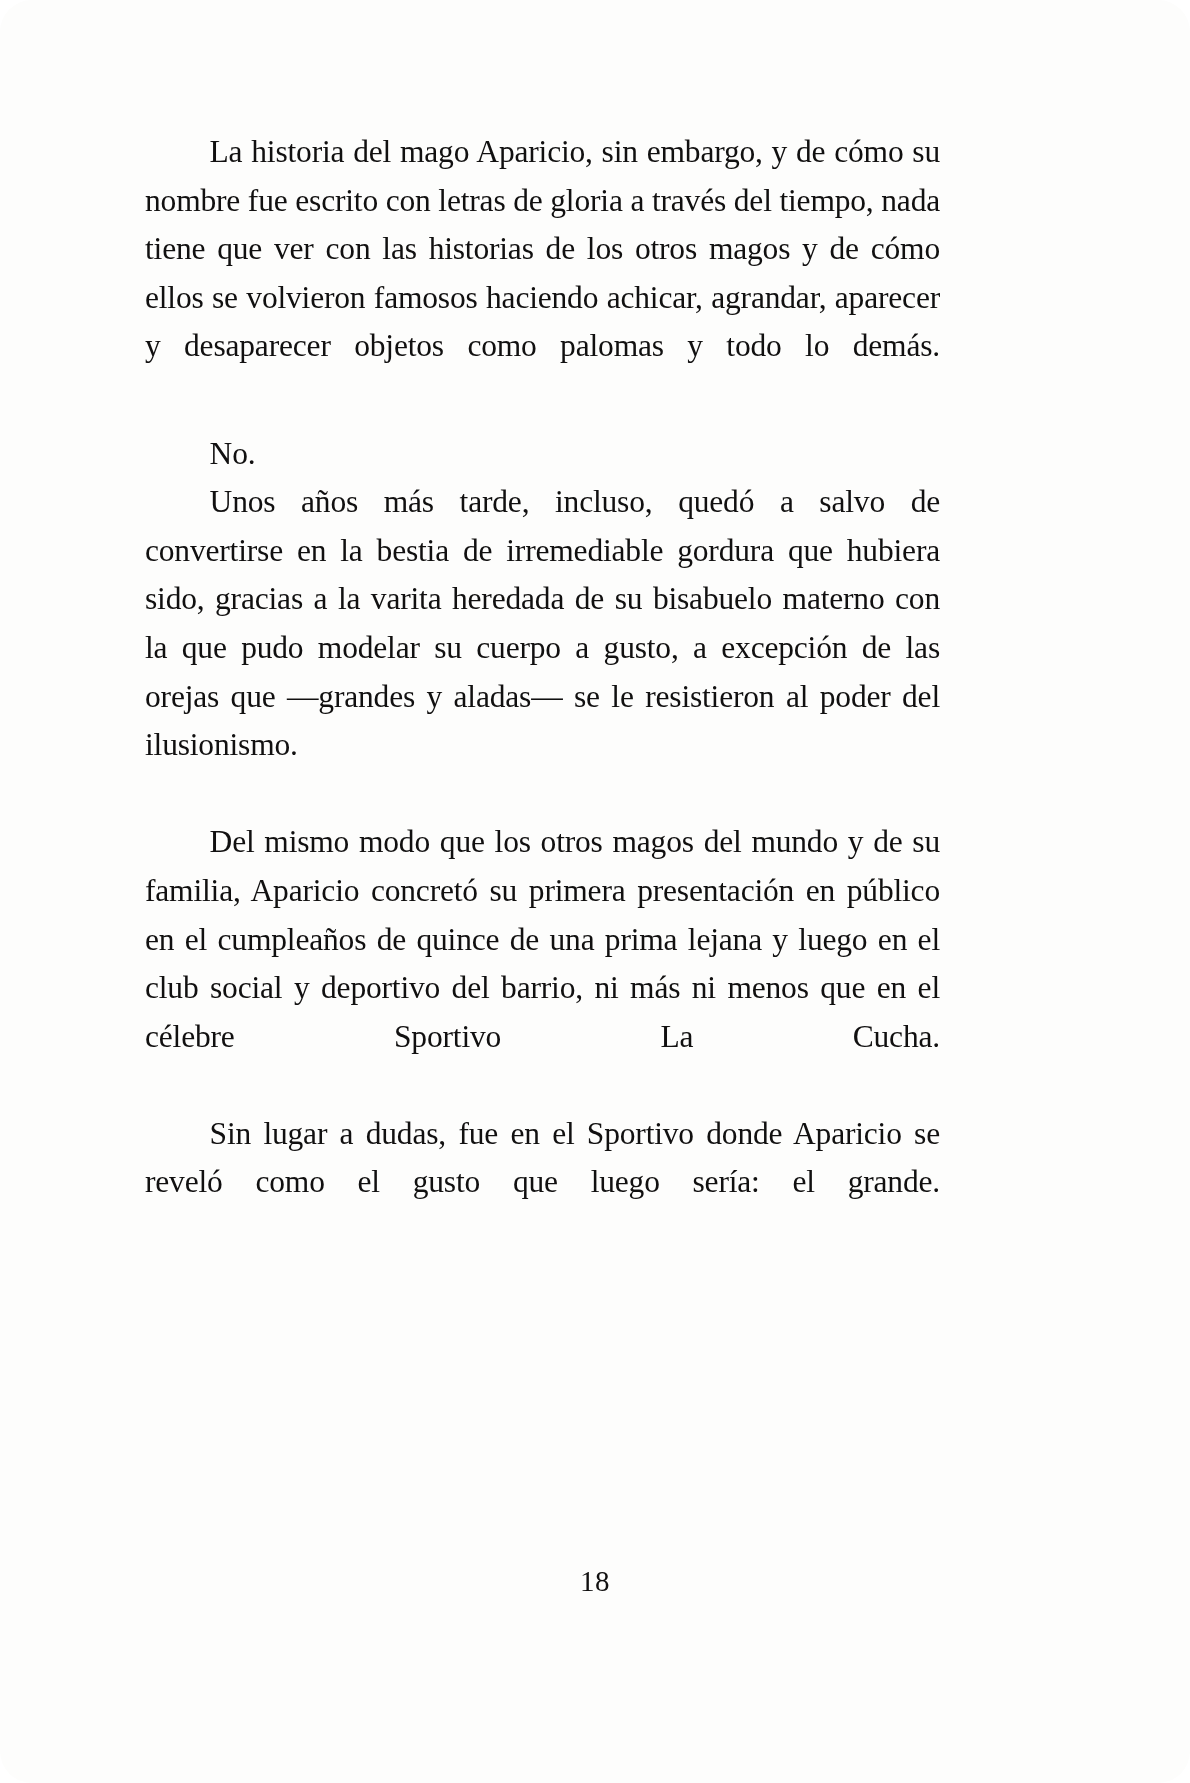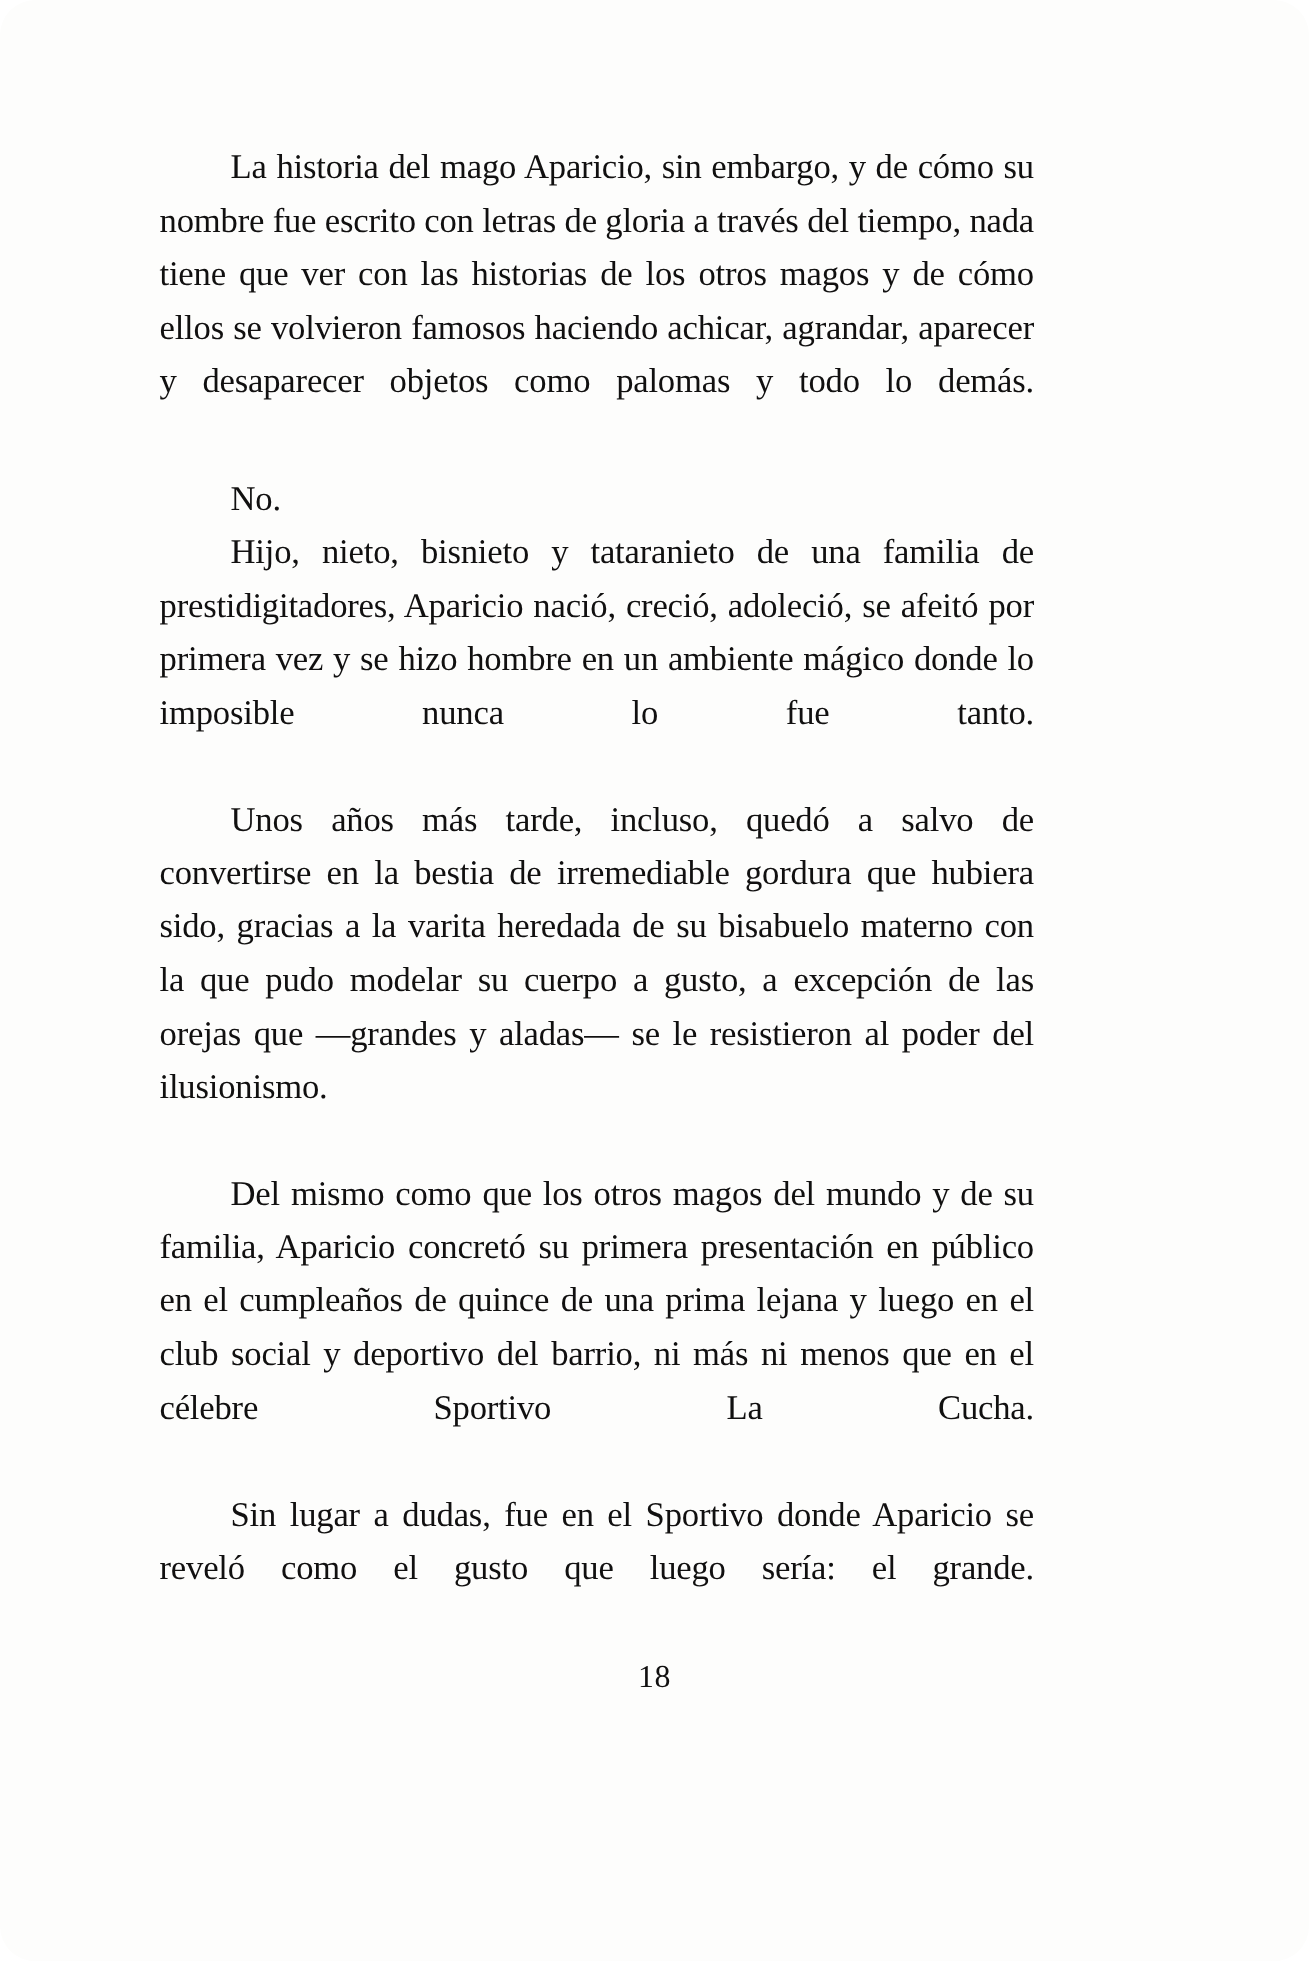--- a/index.html
+++ b/index.html
@@ -57,47 +57,46 @@
 
   .para.short-line {
     text-align: left;
     margin-top: 10px;
   }
   .para.short-line::after { content: none; }
 
   .folio {
     position: absolute;
     left: 0;
-    top: 1508px;
+    top: 1564px;
     width: 1190px;
     text-align: center;
     font-size: 29px;
     line-height: 34px;
     color: #111010;
     font-family: "Liberation Serif", "DejaVu Serif", serif;
     letter-spacing: 0.5px;
   }
 </style>
 </head>
 <body>
 
 <div class="page">
 
   <div class="text-block">
 
     <p class="para">La historia del mago Aparicio, sin embargo, y de cómo su nombre fue escrito con letras de gloria a través del tiempo, nada tiene que ver con las historias de los otros magos y de cómo ellos se volvieron famosos haciendo achicar, agrandar, aparecer y desaparecer objetos como palomas y todo lo demás.</p>
 
     <p class="para short-line">No.</p>
 
-    <p class="para">Hijo, nieto, bisnieto y tataranieto de una familia de prestidigitadores, Aparicio nació, creció, adoleció, se afeitó por primera vez y se hizo hombre en un ambiente mágico donde lo imposible nunca lo fue tanto.</p>
 
 
     <p class="para">Unos años más tarde, incluso, quedó a salvo de convertirse en la bestia de irremediable gordura que hubiera sido, gracias a la varita heredada de su bisabuelo materno con la que pudo modelar su cuerpo a gusto, a excepción de las orejas que —grandes y aladas— se le resistieron al poder del ilusionismo.</p>
 
-    <p class="para">Del mismo como que los otros magos del mundo y de su familia, Aparicio concretó su primera presentación en público en el cumpleaños de quince de una prima lejana y luego en el club social y deportivo del barrio, ni más ni menos que en el célebre Sportivo La Cucha.</p>
+    <p class="para">Del mismo modo que los otros magos del mundo y de su familia, Aparicio concretó su primera presentación en público en el cumpleaños de quince de una prima lejana y luego en el club social y deportivo del barrio, ni más ni menos que en el célebre Sportivo La Cucha.</p>
 
     <p class="para">Sin lugar a dudas, fue en el Sportivo donde Aparicio se reveló como el gusto que luego sería: el grande.</p>
 
   </div>
 
   <div class="folio">18</div>
 
 </div>
 
 </body></html>

